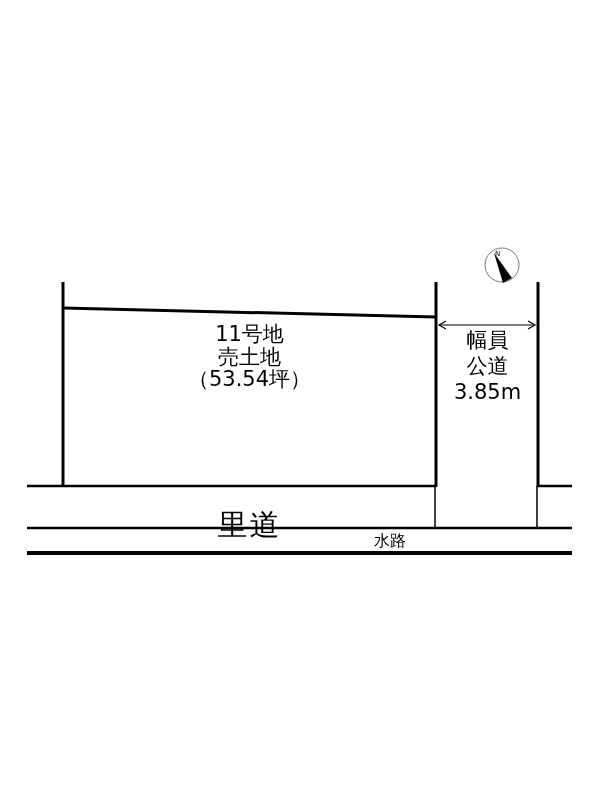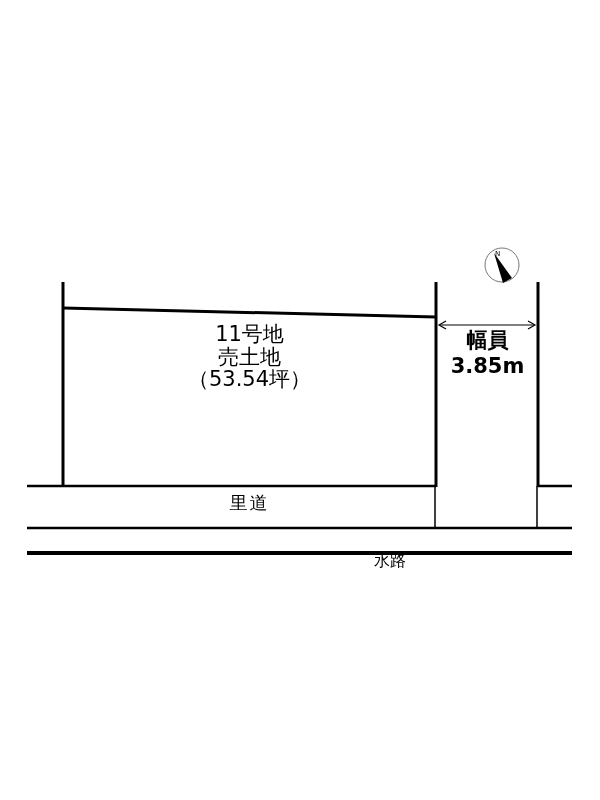--- a/index.html
+++ b/index.html
@@ -3,23 +3,23 @@
   <meta charset="utf-8">
   <style>
     html, body { margin: 0; padding: 0; background: #ffffff; }
     body { width: 600px; height: 800px; position: relative; overflow: hidden;
            font-family: "DejaVu Sans", "Liberation Sans", sans-serif; color: #000; }
     svg.plan { position: absolute; left: 0; top: 0; }
     .label { position: absolute; text-align: center; color: #000; line-height: 1; white-space: nowrap; }
     .plot-label { left: 63px; width: 373px; top: 323px; font-size: 21px; }
     .plot-label div { height: 22.5px; line-height: 22.5px; }
     .road-label { left: 437px; width: 101px; top: 327px; font-size: 21px; }
-    .road-label div { height: 26px; line-height: 26px; font-weight: bold; }
-    .satomichi { left: 63px; width: 373px; top: 494px; font-size: 18px; letter-spacing: 2px; }
-    .suiro { left: 340px; width: 100px; top: 533px; font-size: 16px; margin-top: 20px; }
+    .road-label div { height: 26px; line-height: 26px; }
+    .satomichi { left: 63px; width: 373px; top: 510px; font-size: 30px; letter-spacing: 2px; }
+    .suiro { left: 340px; width: 100px; top: 533px; font-size: 16px; }
   </style>
 </head>
 <body>
 
 <svg class="plan" width="600" height="800" viewBox="0 0 600 800">
 
   <line x1="63" y1="282" x2="63" y2="487" stroke="#000" stroke-width="3"></line>
 
   <line x1="63" y1="308" x2="436" y2="317" stroke="#000" stroke-width="3"></line>
 
@@ -51,17 +51,18 @@
 </svg>
 
 <div class="label plot-label">
   <div>11号地</div>
   <div>売土地</div>
   <div>（53.54坪）</div>
 </div>
 
 <div class="label road-label">
   <div>幅員</div>
+  <div>公道</div>
   <div>3.85m</div>
 </div>
 
 <div class="label satomichi">里道</div>
 <div class="label suiro">水路</div>
 
 </body></html>

